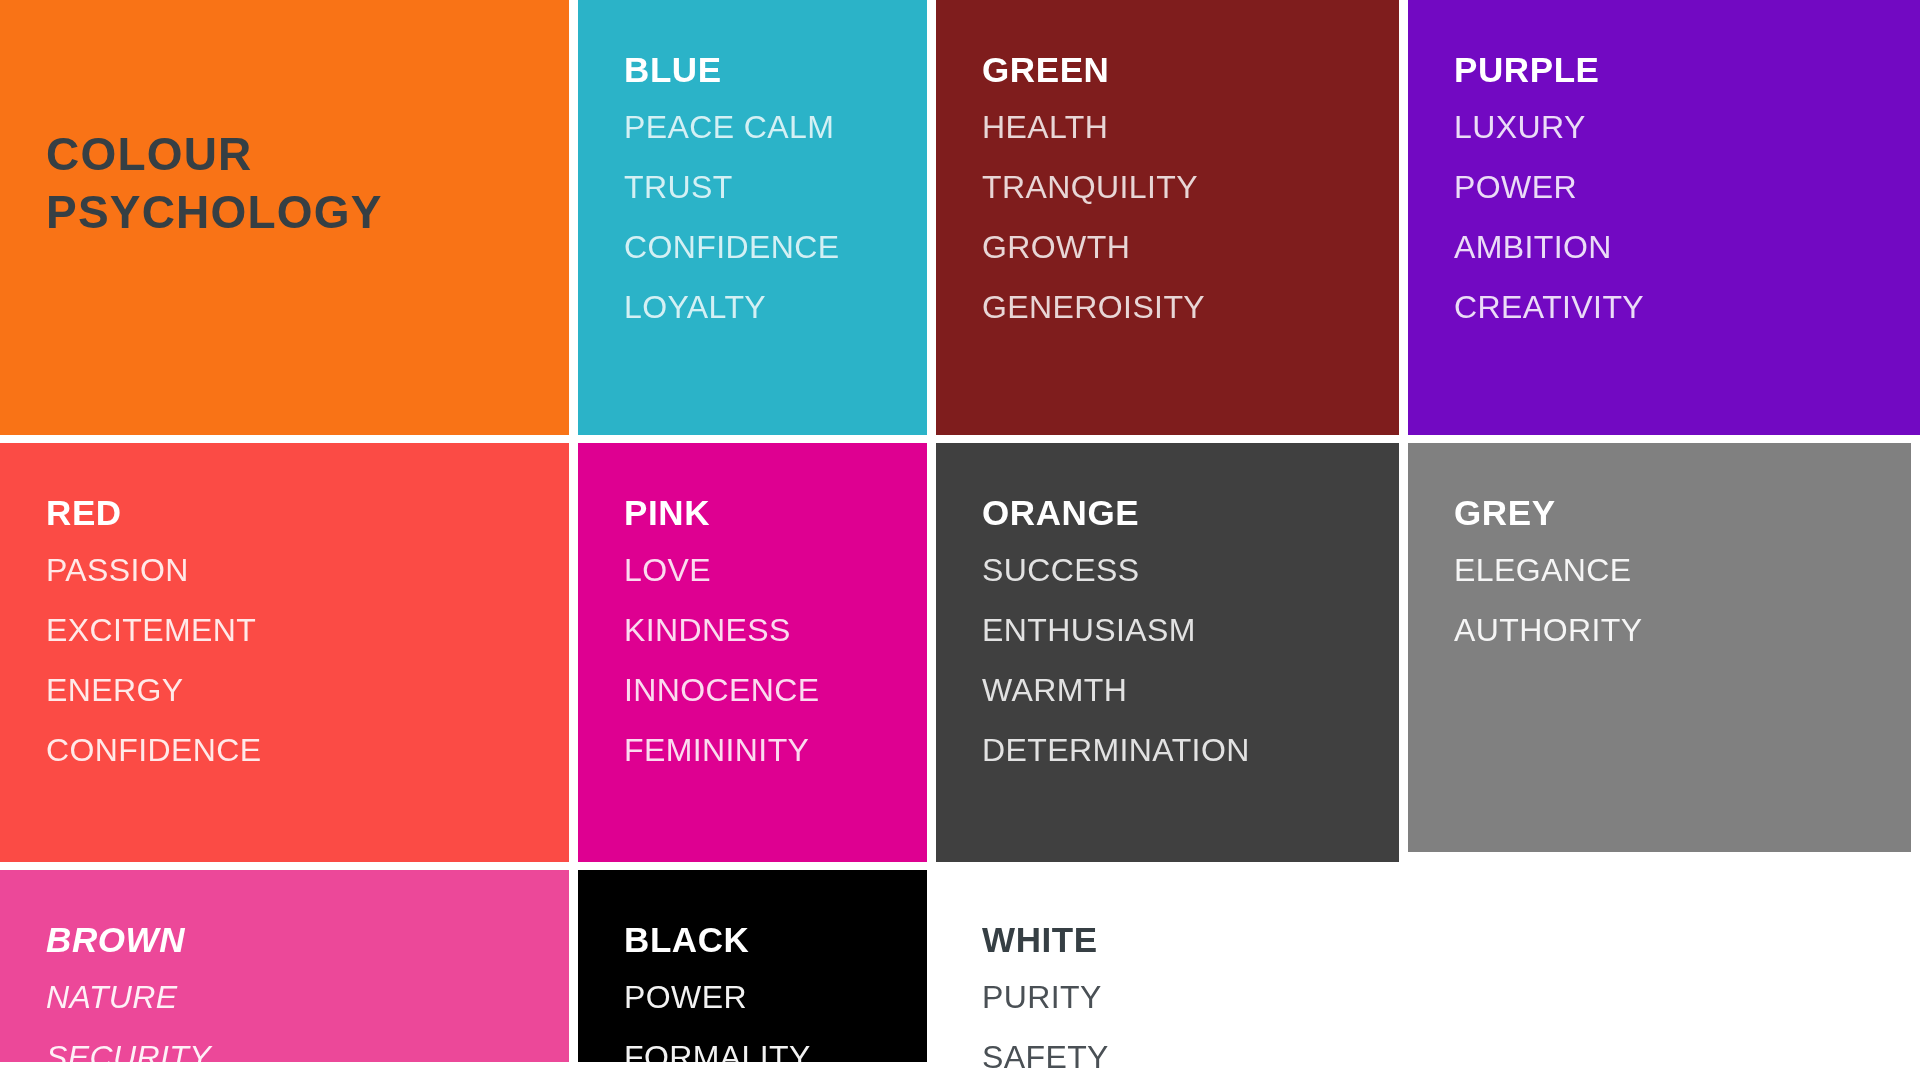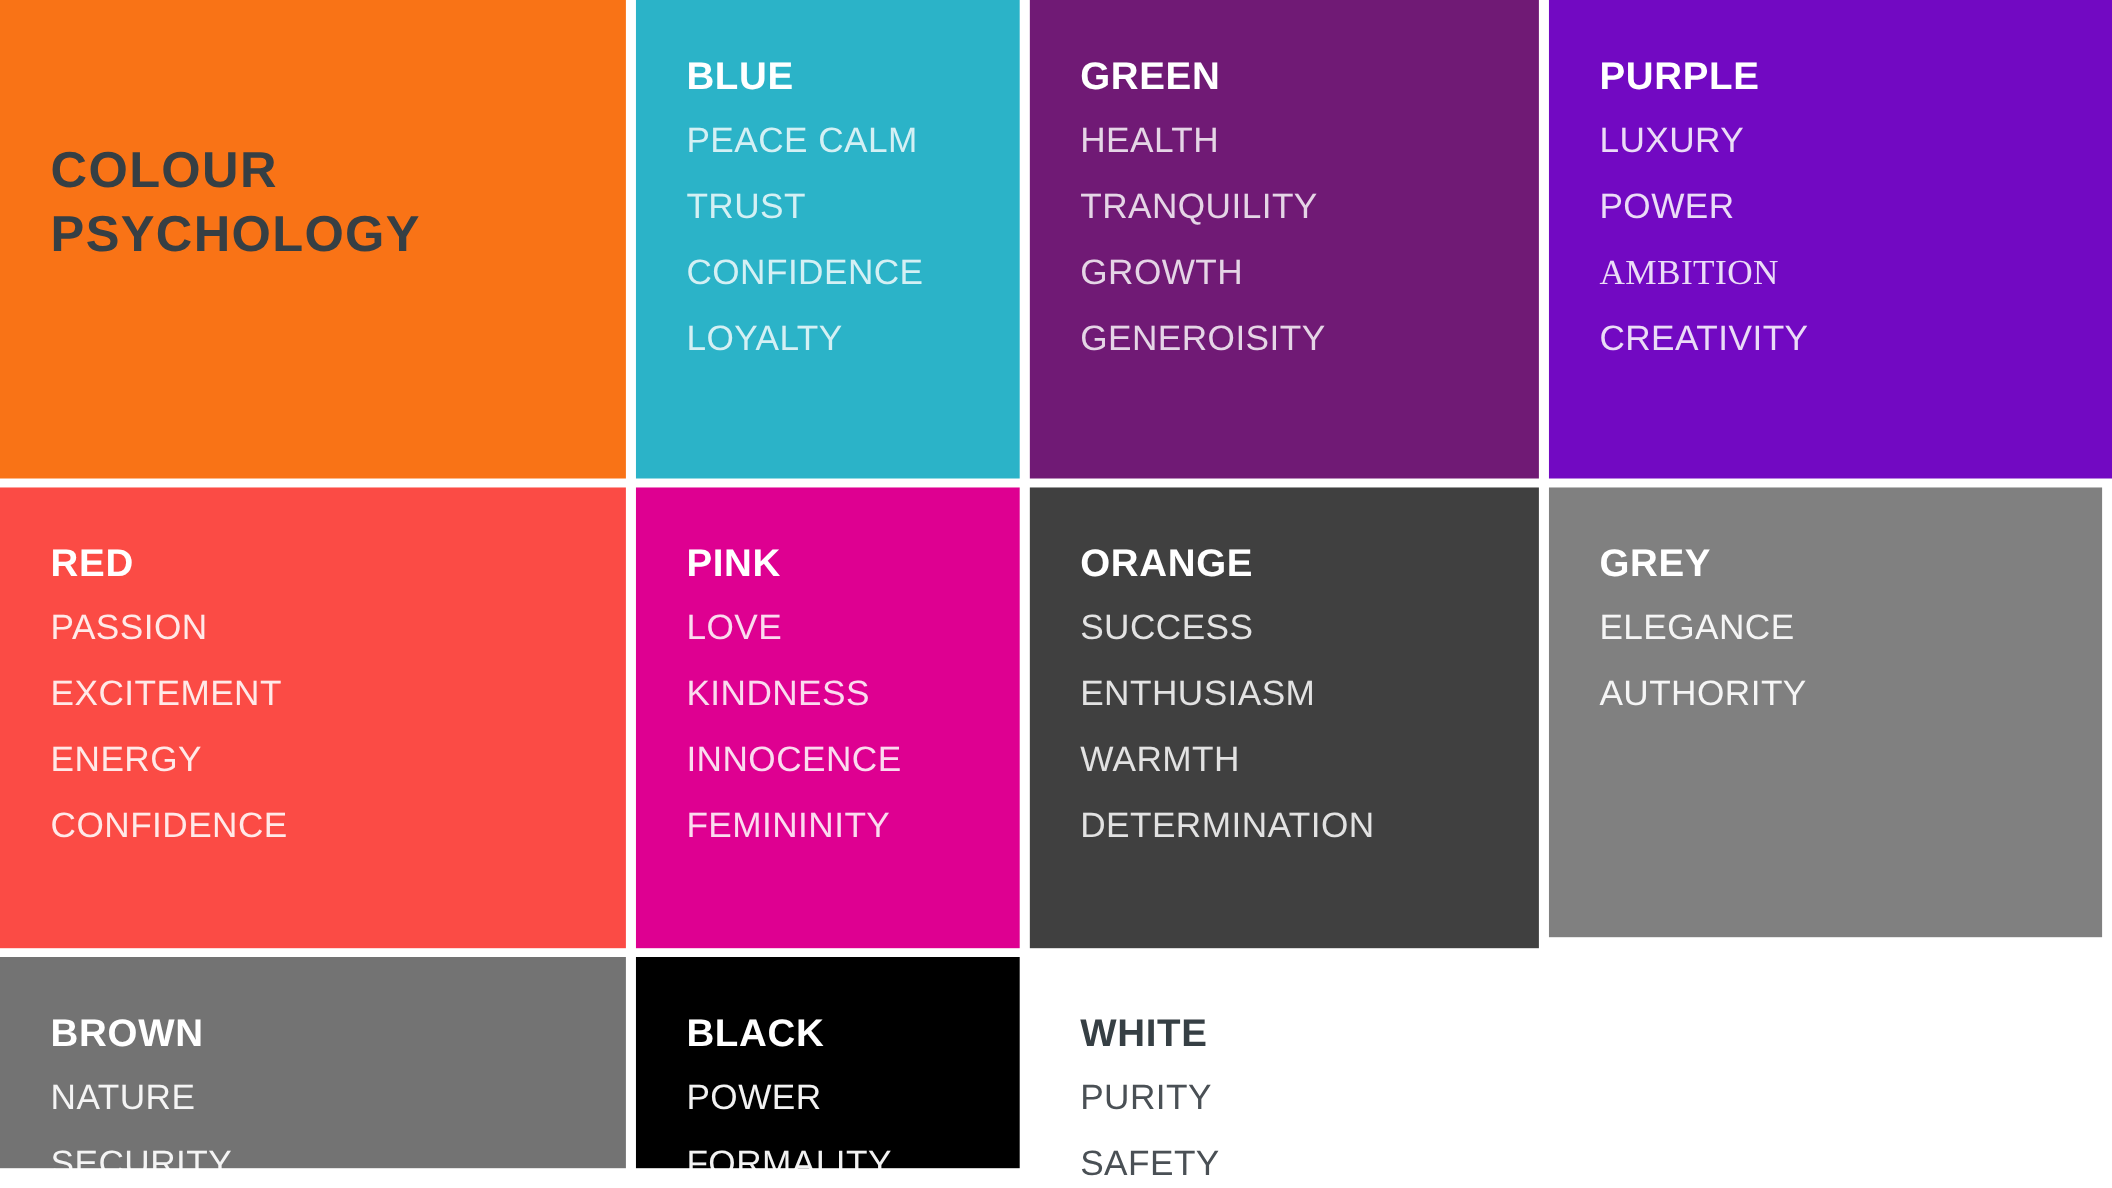--- a/index.html
+++ b/index.html
@@ -82,37 +82,37 @@
         <div class="heading" style="color: rgb(255, 255, 255);">BLUE</div>
         <ul class="traits">
           <li style="color: rgba(255, 255, 255, 0.8);">PEACE CALM</li>
           <li style="color: rgba(255, 255, 255, 0.8);">TRUST</li>
           <li style="color: rgba(255, 255, 255, 0.8);">CONFIDENCE</li>
           <li style="color: rgba(255, 255, 255, 0.8);">LOYALTY</li>
         </ul>
       </div>
     </div>
     <div class="cell col3 row1">
-      <div class="cell-inner" style="background: #701a75;">
+      <div class="cell-inner" style="background: #7f1d1d;">
         <div class="heading" style="color: rgb(255, 255, 255);">GREEN</div>
         <ul class="traits">
           <li style="color: rgba(255, 255, 255, 0.82);">HEALTH</li>
           <li style="color: rgba(255, 255, 255, 0.82);">TRANQUILITY</li>
           <li style="color: rgba(255, 255, 255, 0.82);">GROWTH</li>
           <li style="color: rgba(255, 255, 255, 0.82);">GENEROISITY</li>
         </ul>
       </div>
     </div>
     <div class="cell col4 row1">
       <div class="cell-inner" style="background: rgb(114, 9, 194);">
         <div class="heading" style="color: rgb(255, 255, 255);">PURPLE</div>
         <ul class="traits">
           <li style="color: rgba(255, 255, 255, 0.86);">LUXURY</li>
           <li style="color: rgba(255, 255, 255, 0.86);">POWER</li>
-          <li style="color: rgba(255, 255, 255, 0.86); font-family: Liberation Serif, serif;">AMBITION</li>
+          <li style="color: rgba(255, 255, 255, 0.86);">AMBITION</li>
           <li style="color: rgba(255, 255, 255, 0.86);">CREATIVITY</li>
         </ul>
       </div>
     </div>
     <div class="cell col1 row2">
       <div class="cell-inner" style="background: rgb(251, 75, 69);">
         <div class="heading" style="color: rgb(255, 255, 255);">RED</div>
         <ul class="traits">
           <li style="color: rgba(255, 255, 255, 0.88);">PASSION</li>
           <li style="color: rgba(255, 255, 255, 0.88);">EXCITEMENT</li>
@@ -146,21 +146,21 @@
     <div class="cell col1 row3">
       <div class="cell-inner" style="background: rgb(128, 128, 128);">
         <div class="heading" style="color: rgb(255, 255, 255);">GREY</div>
         <ul class="traits">
           <li style="color: rgba(255, 255, 255, 0.92);">ELEGANCE</li>
           <li style="color: rgba(255, 255, 255, 0.92);">AUTHORITY</li>
         </ul>
       </div>
     </div>
     <div class="cell col2 row3">
-      <div class="cell-inner" style="background: #737373;">
+      <div class="cell-inner" style="background: #ec4899; font-style: italic;">
         <div class="heading" style="color: rgb(255, 255, 255);">BROWN</div>
         <ul class="traits">
           <li style="color: rgba(255, 255, 255, 0.92);">NATURE</li>
           <li style="color: rgba(255, 255, 255, 0.92);">SECURITY</li>
         </ul>
       </div>
     </div>
     <div class="cell col3 row3">
       <div class="cell-inner" style="background: rgb(0, 0, 0);">
         <div class="heading" style="color: rgb(255, 255, 255);">BLACK</div>

